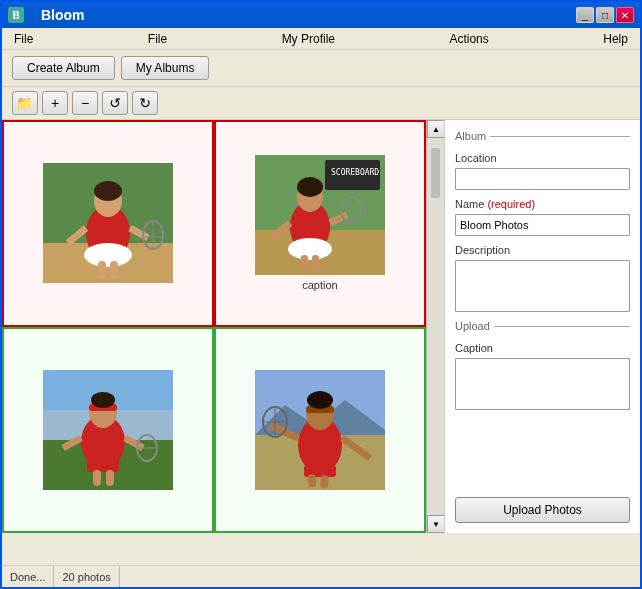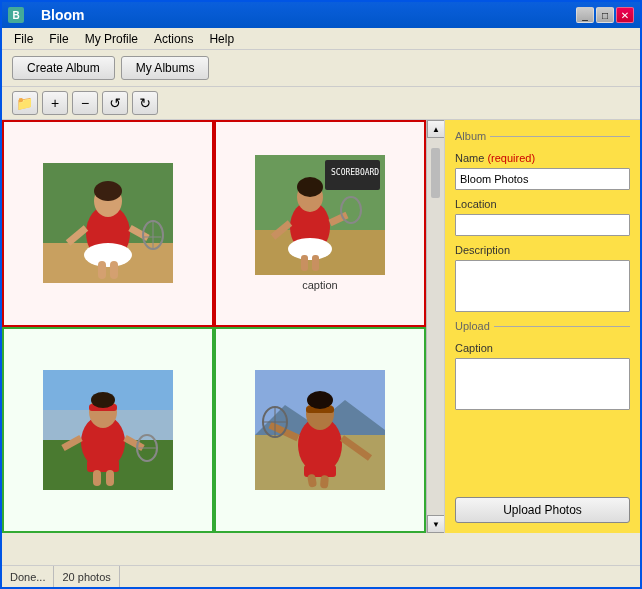--- a/index.html
+++ b/index.html
@@ -78,20 +78,21 @@
 
     
     .menu-bar {
       background: #ece9d8;
       display: flex;
       align-items: center;
       padding: 2px 4px;
       border-bottom: 1px solid #ccc;
       height: 22px;
       flex-shrink: 0;
+      justify-content: space-between;
     }
     .menu-item {
       padding: 2px 8px;
       cursor: pointer;
       font-size: 12px;
       border-radius: 2px;
     }
 
     
     .toolbar {
@@ -223,21 +224,21 @@
       background: #bbb;
       margin: 2px;
       border-radius: 2px;
       min-height: 30px;
       max-height: 60px;
     }
 
     
     .right-panel {
       width: 195px;
-      background: #fde047;
+      background: #ffffff;
       padding: 10px;
       display: flex;
       flex-direction: column;
       gap: 8px;
       overflow-y: auto;
       flex-shrink: 0;
     }
 
     .section-label {
       font-size: 11px;
@@ -503,33 +504,33 @@
       </div>
     </div>
 
     <div class="right-panel">
 
       <div class="section-label">
         <span>Album</span>
       </div>
 
       <div class="field-group">
+        <div class="field-label">Location</div>
+        <input class="field-input" type="text" style="">
+      </div>
+
+      <div class="field-group">
         <div class="field-label">
           <span>Name</span>
           <span class="required">(required)</span>
         </div>
         <input class="field-input" type="text" value="Bloom Photos" style="">
       </div>
 
       <div class="field-group">
-        <div class="field-label">Location</div>
-        <input class="field-input" type="text" style="">
-      </div>
-
-      <div class="field-group">
         <div class="field-label">Description</div>
         <textarea class="field-textarea" style=""></textarea>
       </div>
 
       <div class="section-label">
         <span>Upload</span>
       </div>
 
       <div class="field-group">
         <div class="field-label">Caption</div>

